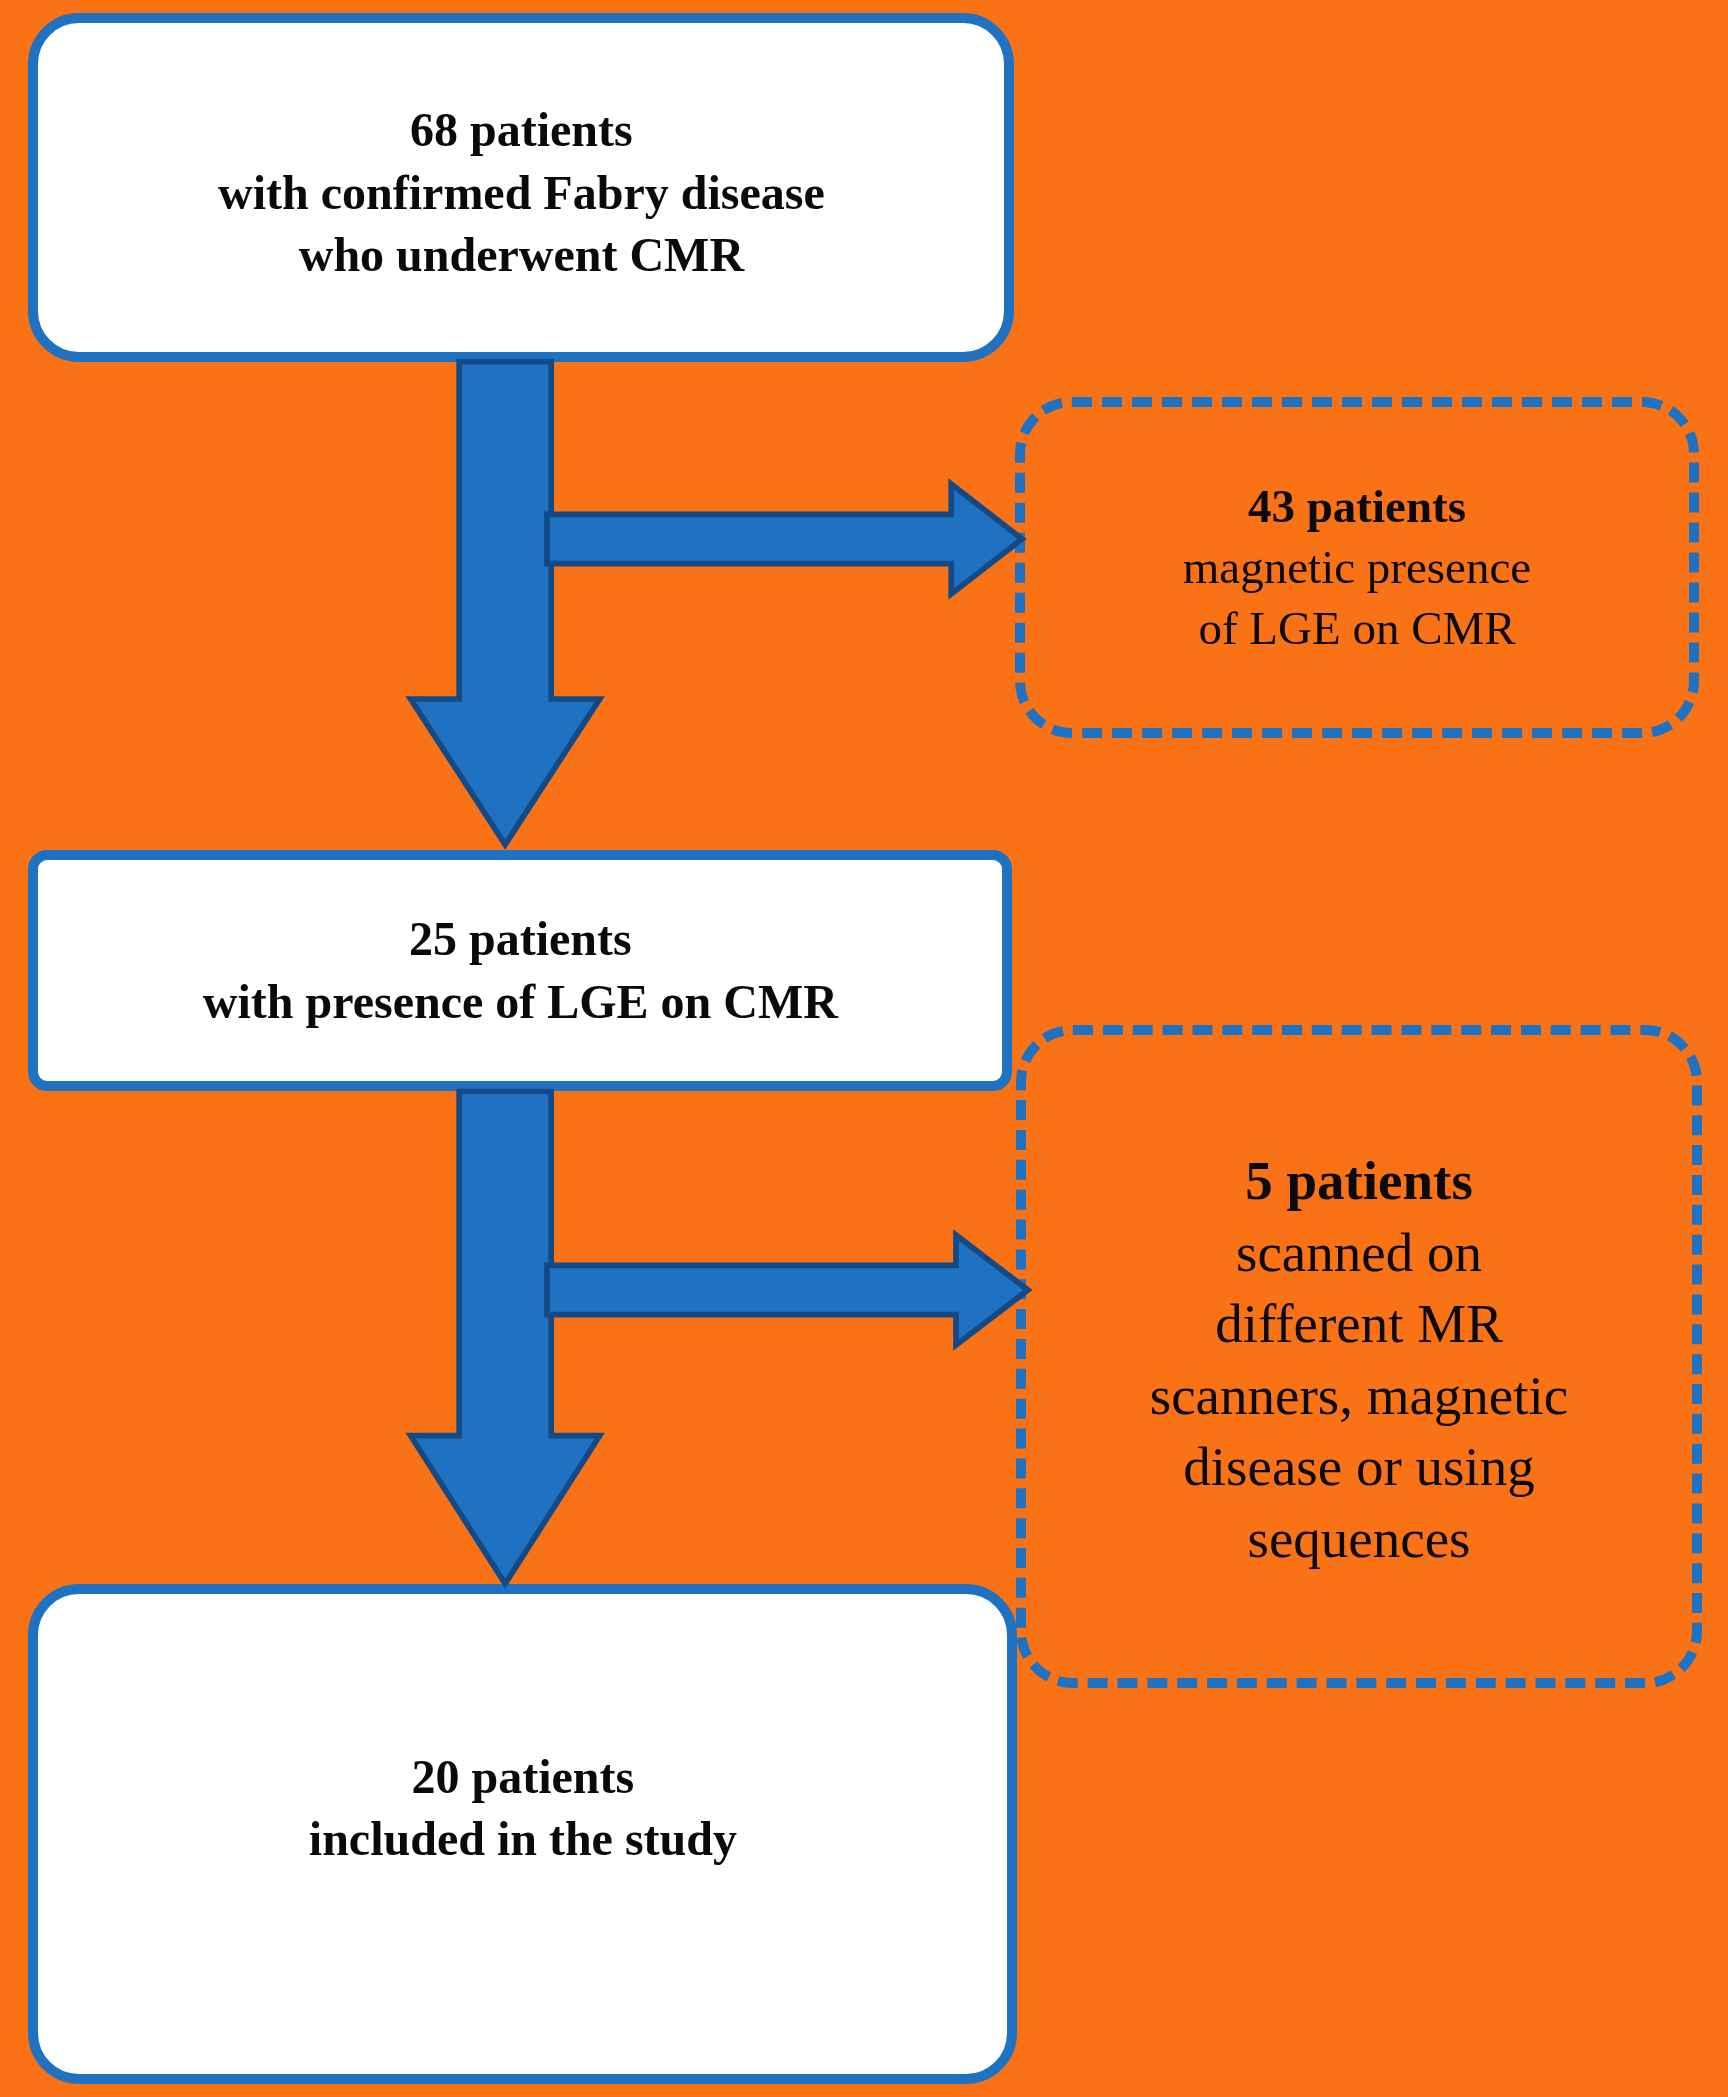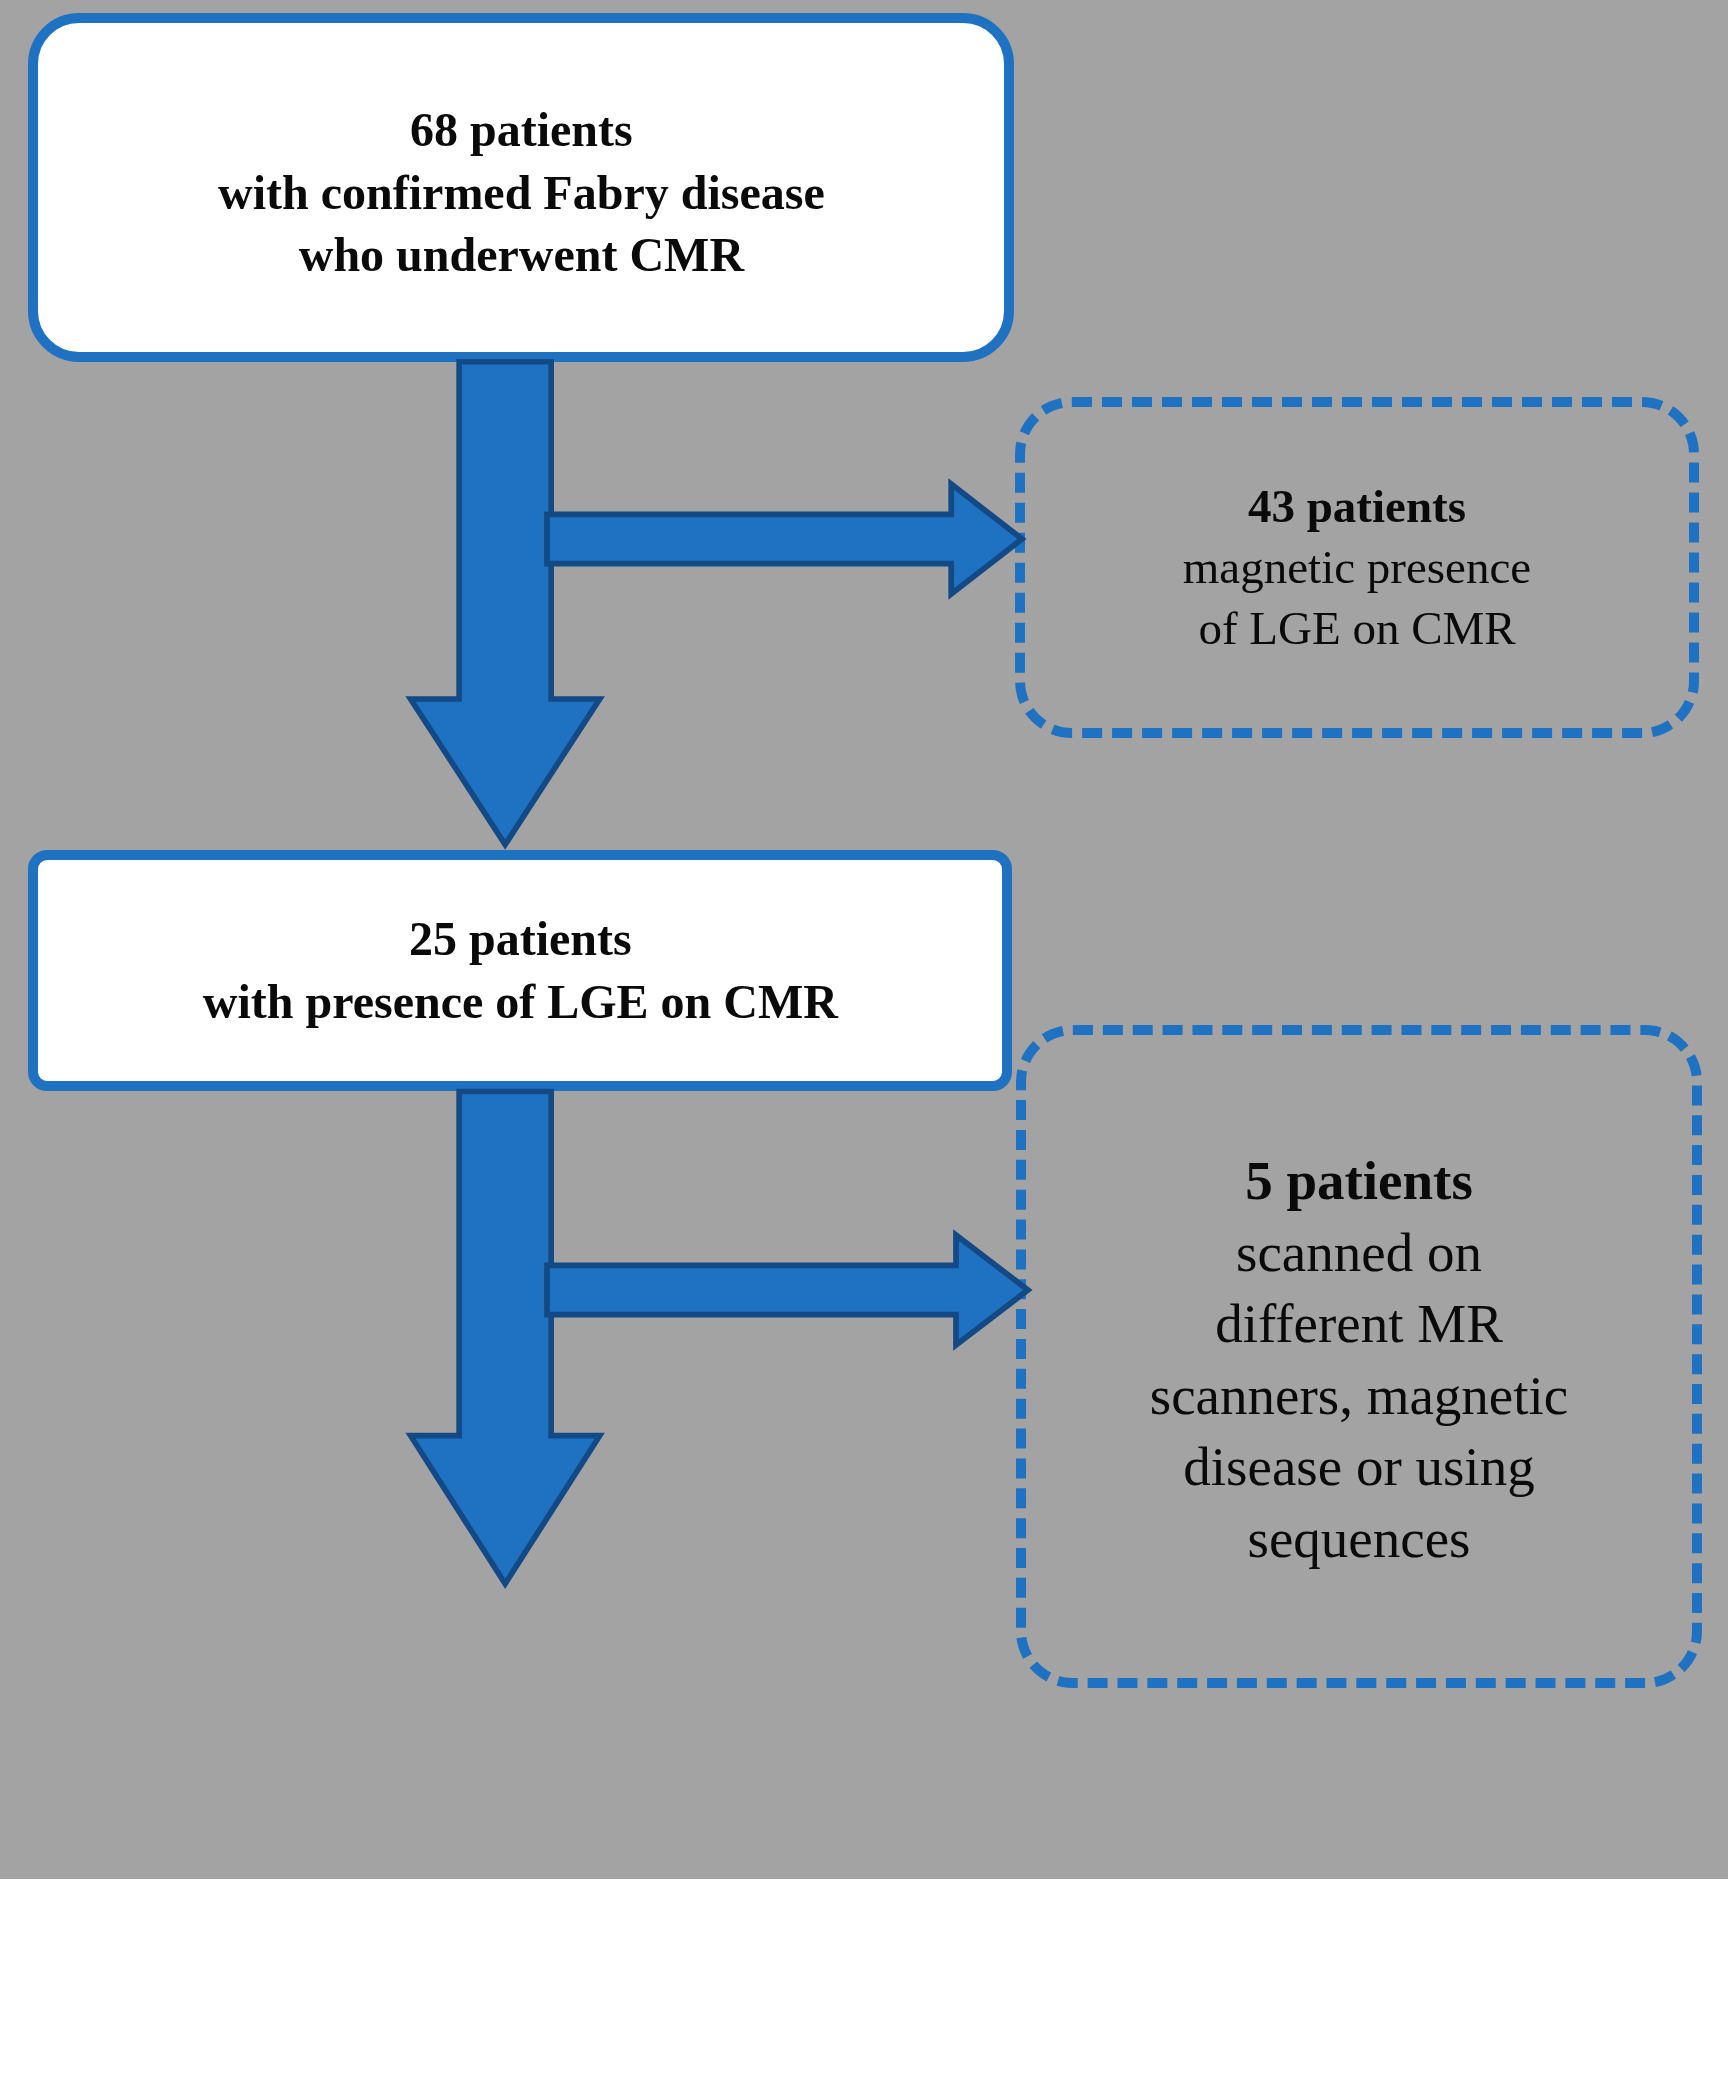--- a/index.html
+++ b/index.html
@@ -7,22 +7,22 @@
     margin: 0;
     padding: 0;
     background: #ffffff;
   }
   body {
     font-family: "Liberation Serif", "DejaVu Serif", serif;
   }
   #canvas {
     position: relative;
     width: 1729px;
-    height: 1879px;
-    background: #a3a3a3;
+    height: 2097px;
+    background: #f97316;
     overflow: hidden;
   }
 
   
   .solid-box {
     position: absolute;
     box-sizing: border-box;
     border: 10.7px solid #1f72c2;
     border-radius: 51px;
     background: #ffffff;
@@ -99,20 +99,26 @@
     <div class="text-stack">
       <span class="line bold">5 patients</span>
       <span class="line">scanned on</span>
       <span class="line">different MR</span>
       <span class="line">scanners, magnetic</span>
       <span class="line">disease or using</span>
       <span class="line">sequences</span>
     </div>
   </div>
 
+  <div class="solid-box b3" style="left:28.4px; top:1584px; width:989px; height:500px; justify-content:flex-start; padding-top:152px;">
+    <div class="text-stack">
+      <span class="line">20 patients</span>
+      <span class="line">included in the study</span>
+    </div>
+  </div>
 
   <svg class="arrow-svg" style="left:398px; top:361px; width:208px; height:490px;" viewBox="0 0 330 775">
     <polygon points="97,0 243,0 243,535 320,535 170,766 20,535 97,535" fill="#1f72c2" stroke="#134a86" stroke-width="9" stroke-linejoin="miter"></polygon>
   </svg>
 
   <svg class="arrow-svg" style="left:547px; top:479px; width:480px; height:120px;" viewBox="0 0 760 190">
     <polygon points="0,56 640,56 640,8 752,95 640,182 640,134 0,134" fill="#1f72c2" stroke="#134a86" stroke-width="9" stroke-linejoin="miter"></polygon>
   </svg>
 
   <svg class="arrow-svg" style="left:398px; top:1091px; width:208px; height:499px;" viewBox="0 0 330 790">

